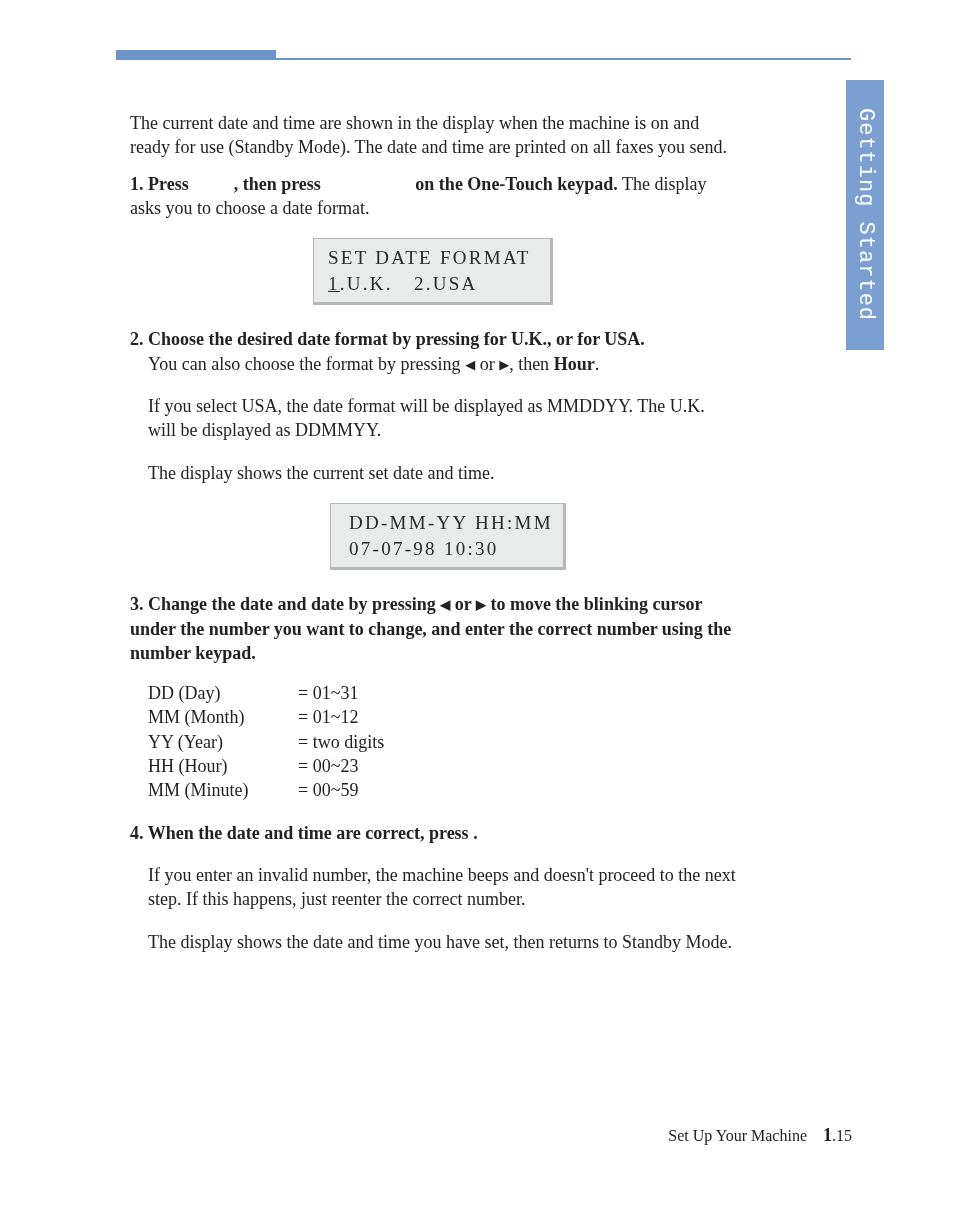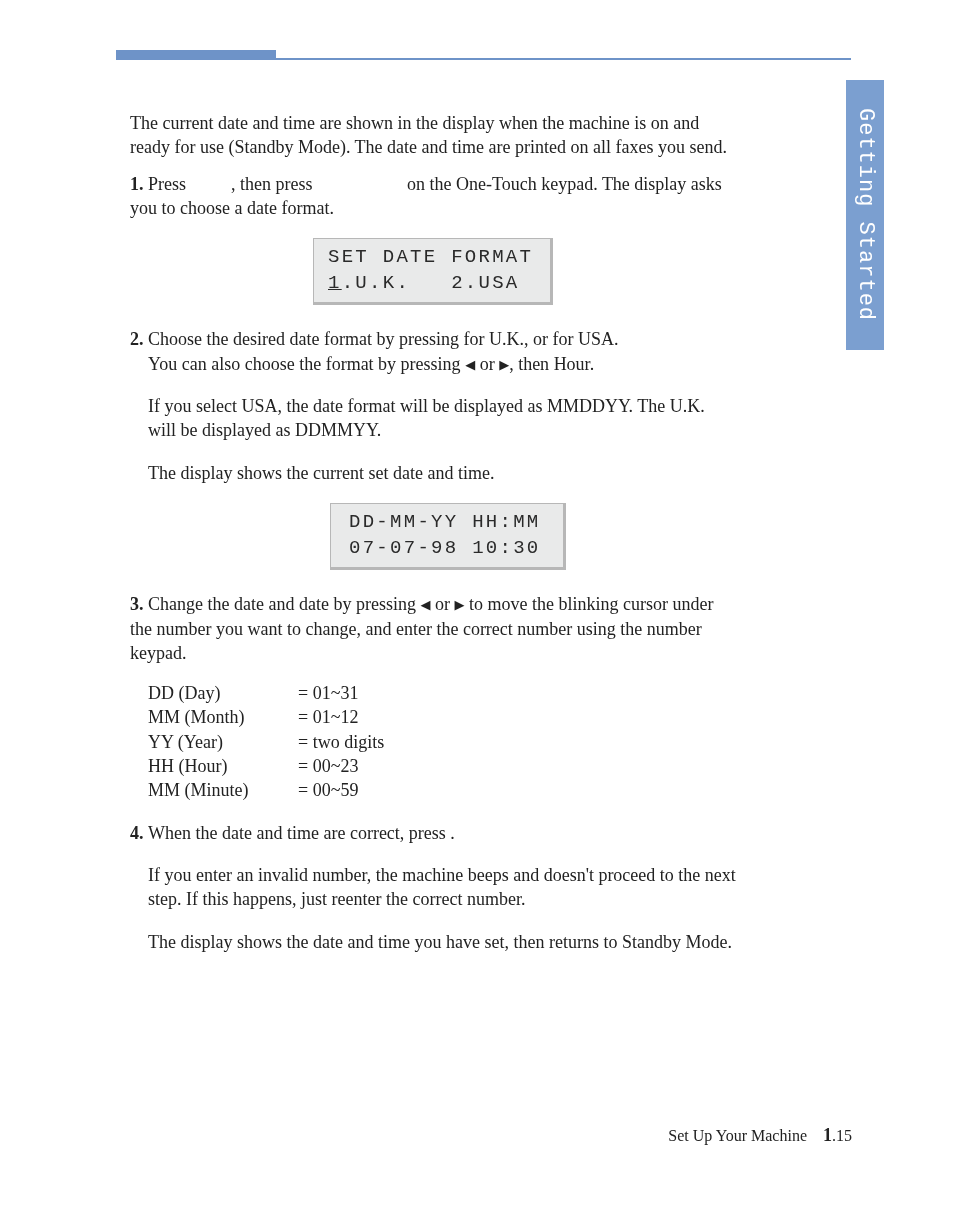--- a/index.html
+++ b/index.html
@@ -50,32 +50,32 @@
     left: 130px;
     top: 93px;
     width: 606px;
     font-size: 18px;
     line-height: 1.35;
   }
   .para { margin-bottom: 12px; }
   ol.steps { list-style: none; padding: 0; margin: 0; }
   ol.steps > li { margin-bottom: 18px; }
   .step-num { font-weight: bold; }
-  .b { font-weight: normal; }
+  .b { font-weight: bold; }
   .lcd {
     margin: 18px auto 22px auto;
     width: 240px;
   }
   .lcd-inner {
     background: #e9eaea;
     border: 1px solid #b7b7b7;
     border-right-width: 3px;
     border-bottom-width: 3px;
     padding: 6px 12px 6px 14px;
-    font-family: Liberation Mono, monospace;
+    font-family: Liberation Serif, serif;
     font-size: 19px;
     letter-spacing: .12em;
     white-space: pre;
     color: #2a2a2a;
   }
   .indent { padding-left: 18px; }
   .tbl { padding-left: 18px; }
   .tbl div { display: flex; }
   .tbl .c1 { width: 150px; }
   .tbl .c2 { }

